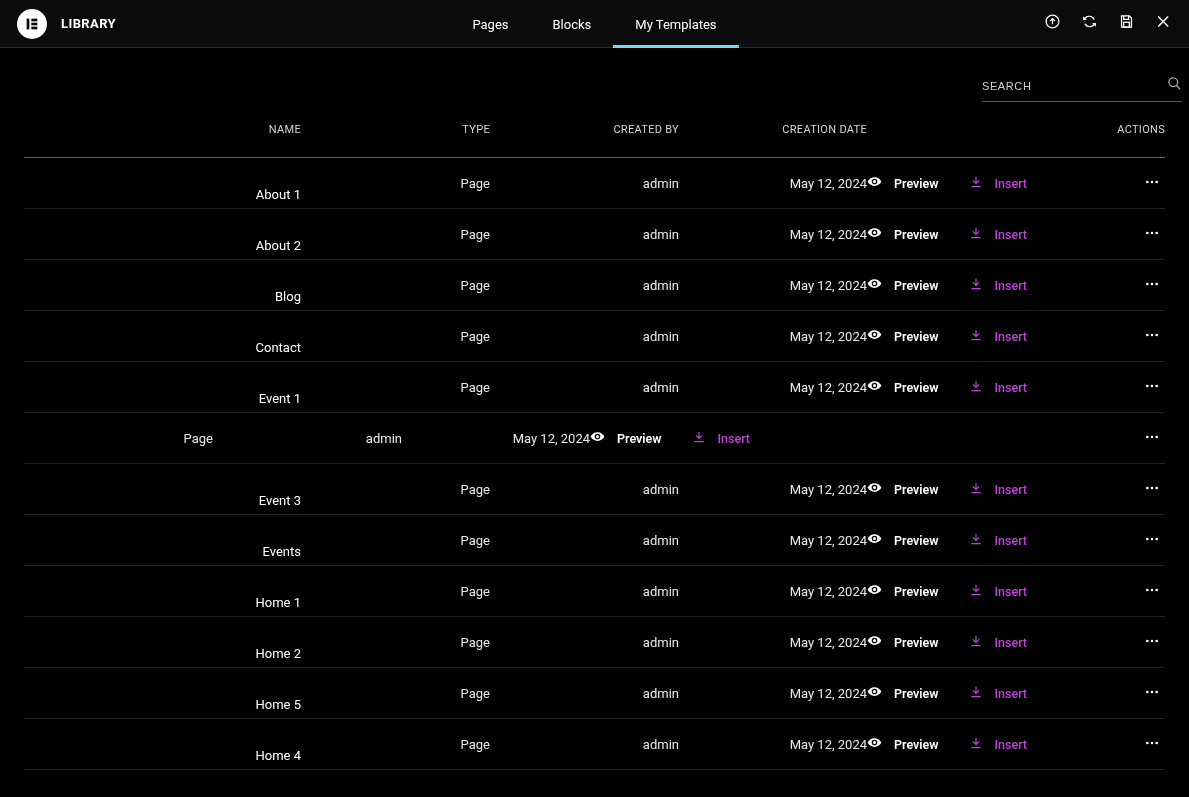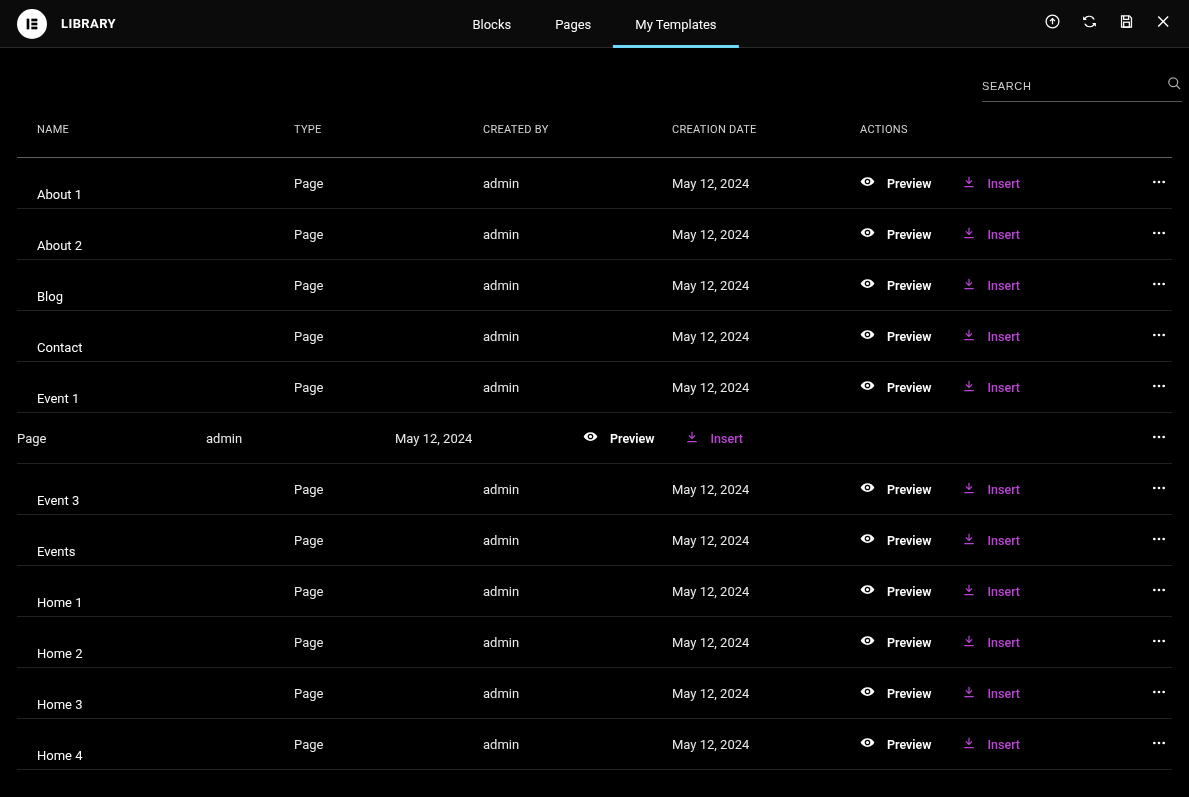--- a/index.html
+++ b/index.html
@@ -107,21 +107,22 @@
       letter-spacing: 0.6px;
     }
     .search-input::placeholder {
       color: #d0d0d0;
       letter-spacing: 0.6px;
     }
     .search-icon svg { width: 15px; height: 15px; fill: #aaa; }
 
     
     .table-wrap {
-      padding: 0 17px;
+      padding: 0 24px;
+      text-align: right;
     }
     .thead {
       display: flex;
       height: 56px;
       align-items: center;
       border-bottom: 1px solid #5f5f5f;
       font-size: 11px;
       letter-spacing: 0.3px;
       color: #d6d6d6;
       text-transform: uppercase;
@@ -182,22 +183,22 @@
           <rect x="4" y="4" width="4" height="16"></rect>
           <rect x="11" y="4" width="9" height="4"></rect>
           <rect x="11" y="10" width="9" height="4"></rect>
           <rect x="11" y="16" width="9" height="4"></rect>
         </svg>
     </span>
     <span class="library-title">LIBRARY</span>
   </div>
 
   <div class="tabs">
+    <div class="tab">Pages</div>
     <div class="tab">Blocks</div>
-    <div class="tab">Pages</div>
     <div class="tab active">My Templates</div>
   </div>
 
   <div class="header-actions">
     <span class="header-icon stroke">
       <svg viewBox="0 0 24 24">
           <circle cx="12" cy="12" r="9"></circle>
           <path d="M12 16 V8 M8.5 11.5 L12 8 L15.5 11.5"></path>
         </svg>
     </span>
@@ -575,21 +576,21 @@
                 <circle cx="5" cy="12" r="2"></circle>
                 <circle cx="12" cy="12" r="2"></circle>
                 <circle cx="19" cy="12" r="2"></circle>
               </svg>
         </span>
       </span>
     </div>
   </div>
 
   <div class="trow">
-    <div class="cell-name">Home 3</div>
+    <div class="cell-name">Home 5</div>
     <div class="cell-type">Page</div>
     <div class="cell-creator">admin</div>
     <div class="cell-date">May 12, 2024</div>
     <div class="cell-actions">
       <span class="act-preview">
         <span>
           <svg viewBox="0 0 24 24">
                 <path d="M12 5c5 0 9.3 3.4 11 7-1.7 3.6-6 7-11 7S2.7 15.6 1 12c1.7-3.6 6-7 11-7zm0 2.5A4.5 4.5 0 1 0 12 16.5 4.5 4.5 0 0 0 12 7.5zm0 2a2.5 2.5 0 1 1 0 5 2.5 2.5 0 0 1 0-5z"></path>
               </svg>
         </span>

